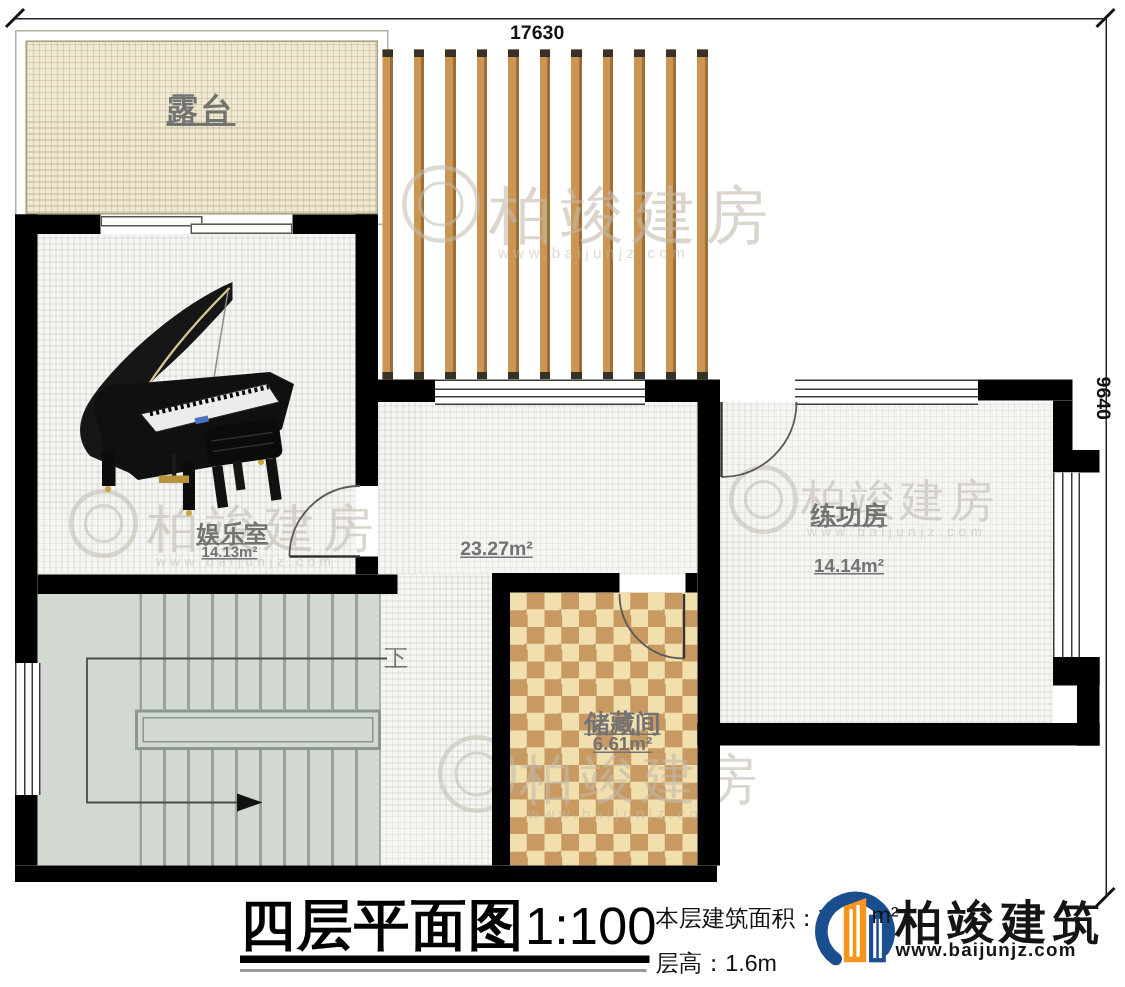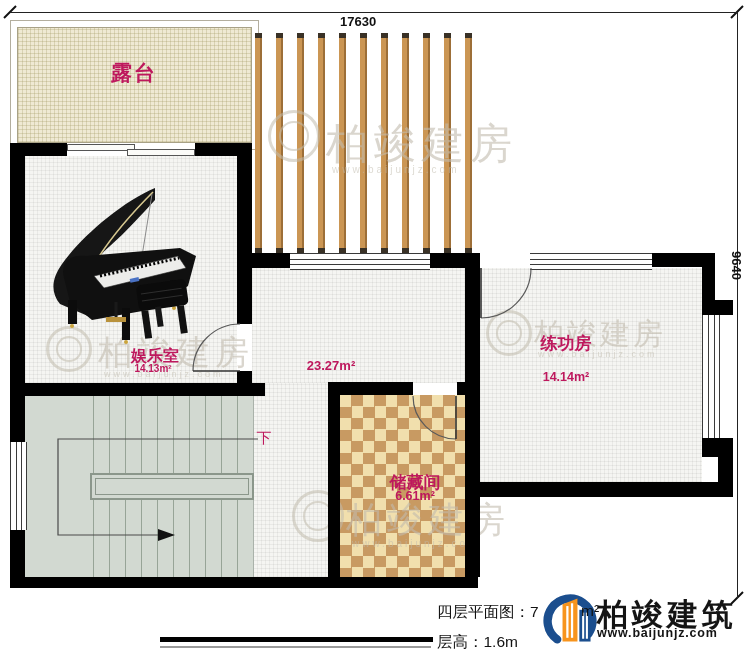--- a/index.html
+++ b/index.html
@@ -34,21 +34,21 @@
     background-image:repeating-linear-gradient(90deg,#393126 0 7px,transparent 7px 21px);}
   
   .win-h{position:absolute;background:#fff;border-top:1px solid #3a3a3a;border-bottom:1px solid #3a3a3a;
     background-image:linear-gradient(#3a3a3a 0 0),linear-gradient(#3a3a3a 0 0);
     background-size:100% 1px;background-position:0 33%,0 70%;background-repeat:no-repeat;z-index:6;}
   .win-v{position:absolute;background:#fff;border-left:1px solid #3a3a3a;border-right:1px solid #3a3a3a;
     background-image:linear-gradient(#3a3a3a 0 0),linear-gradient(#3a3a3a 0 0);
     background-size:1px 100%;background-position:33% 0,70% 0;background-repeat:no-repeat;z-index:6;}
   .slide-panel{position:absolute;background:#fbfbf8;border:1px solid #555;z-index:6;}
   
-  .rlabel{position:absolute;transform:translateX(-50%);color:#be185d;font-weight:bold;white-space:nowrap;z-index:7;}
+  .rlabel{position:absolute;transform:translateX(-50%);color:#737373;font-weight:bold;white-space:nowrap;z-index:7;text-decoration:underline;}
   .dimtext{position:absolute;color:#111;font-weight:bold;font-size:13px;z-index:7;white-space:nowrap;}
   
   .wm{position:absolute;color:rgba(193,187,173,.6);white-space:nowrap;z-index:2;font-weight:normal;}
   .wm-ring{position:absolute;border:3px solid rgba(193,187,173,.55);border-radius:50%;z-index:2;}
   .wm-ring .inner{position:absolute;left:18%;top:18%;right:18%;bottom:18%;
     border:2px solid rgba(193,187,173,.55);border-radius:50%;}
   .wm-url{position:absolute;color:rgba(193,187,173,.55);font-size:10px;letter-spacing:3px;z-index:2;white-space:nowrap;}
   
   #overlay{position:absolute;left:0;top:0;z-index:6;}
   
@@ -197,25 +197,28 @@
     <g transform="rotate(-8 133 140)">
       <rect x="108" y="122" width="50" height="26" rx="5" fill="#0b0b0b"></rect>
       <line x1="112" y1="131" x2="153" y2="131" stroke="#2e2e2e" stroke-width="1"></line>
       <line x1="112" y1="138" x2="153" y2="138" stroke="#2e2e2e" stroke-width="1"></line>
       <rect x="110" y="148" width="7" height="28" fill="#111"></rect>
       <rect x="146" y="148" width="7" height="28" fill="#111"></rect>
       <rect x="124" y="146" width="6" height="20" fill="#161616"></rect>
     </g>
   </svg>
 
+  <div class="title-row">
+    <span class="title-cjk">四层平面图</span><span class="title-scale">1:100</span>
+  </div>
   <div class="title-bar1"></div>
   <div class="title-bar2"></div>
 
   <div class="info-line" style="left:437px;top:602px;">
-    <span>四层平面图：</span><span>7</span>
+    <span>本层建筑面积：</span><span>7</span>
   </div>
   <div class="info-line" style="left:581px;top:602px;z-index:11;">m²</div>
   <div class="info-line" style="left:437px;top:632px;">
     <span>层高：</span><span>1.6m</span>
   </div>
 
   <svg class="abs" style="left:542px;top:590px;z-index:10;" width="56" height="62" viewBox="0 0 60 64">
     <circle cx="30" cy="32" r="24" fill="none" stroke="#1b4e8e" stroke-width="9" stroke-dasharray="112,40" stroke-linecap="round" transform="rotate(125 30 32)"></circle>
     <polygon points="22,14 38,8 38,54 22,54" fill="#f7941d"></polygon>
     <rect x="26" y="16" width="2.4" height="34" fill="#fff"></rect>

